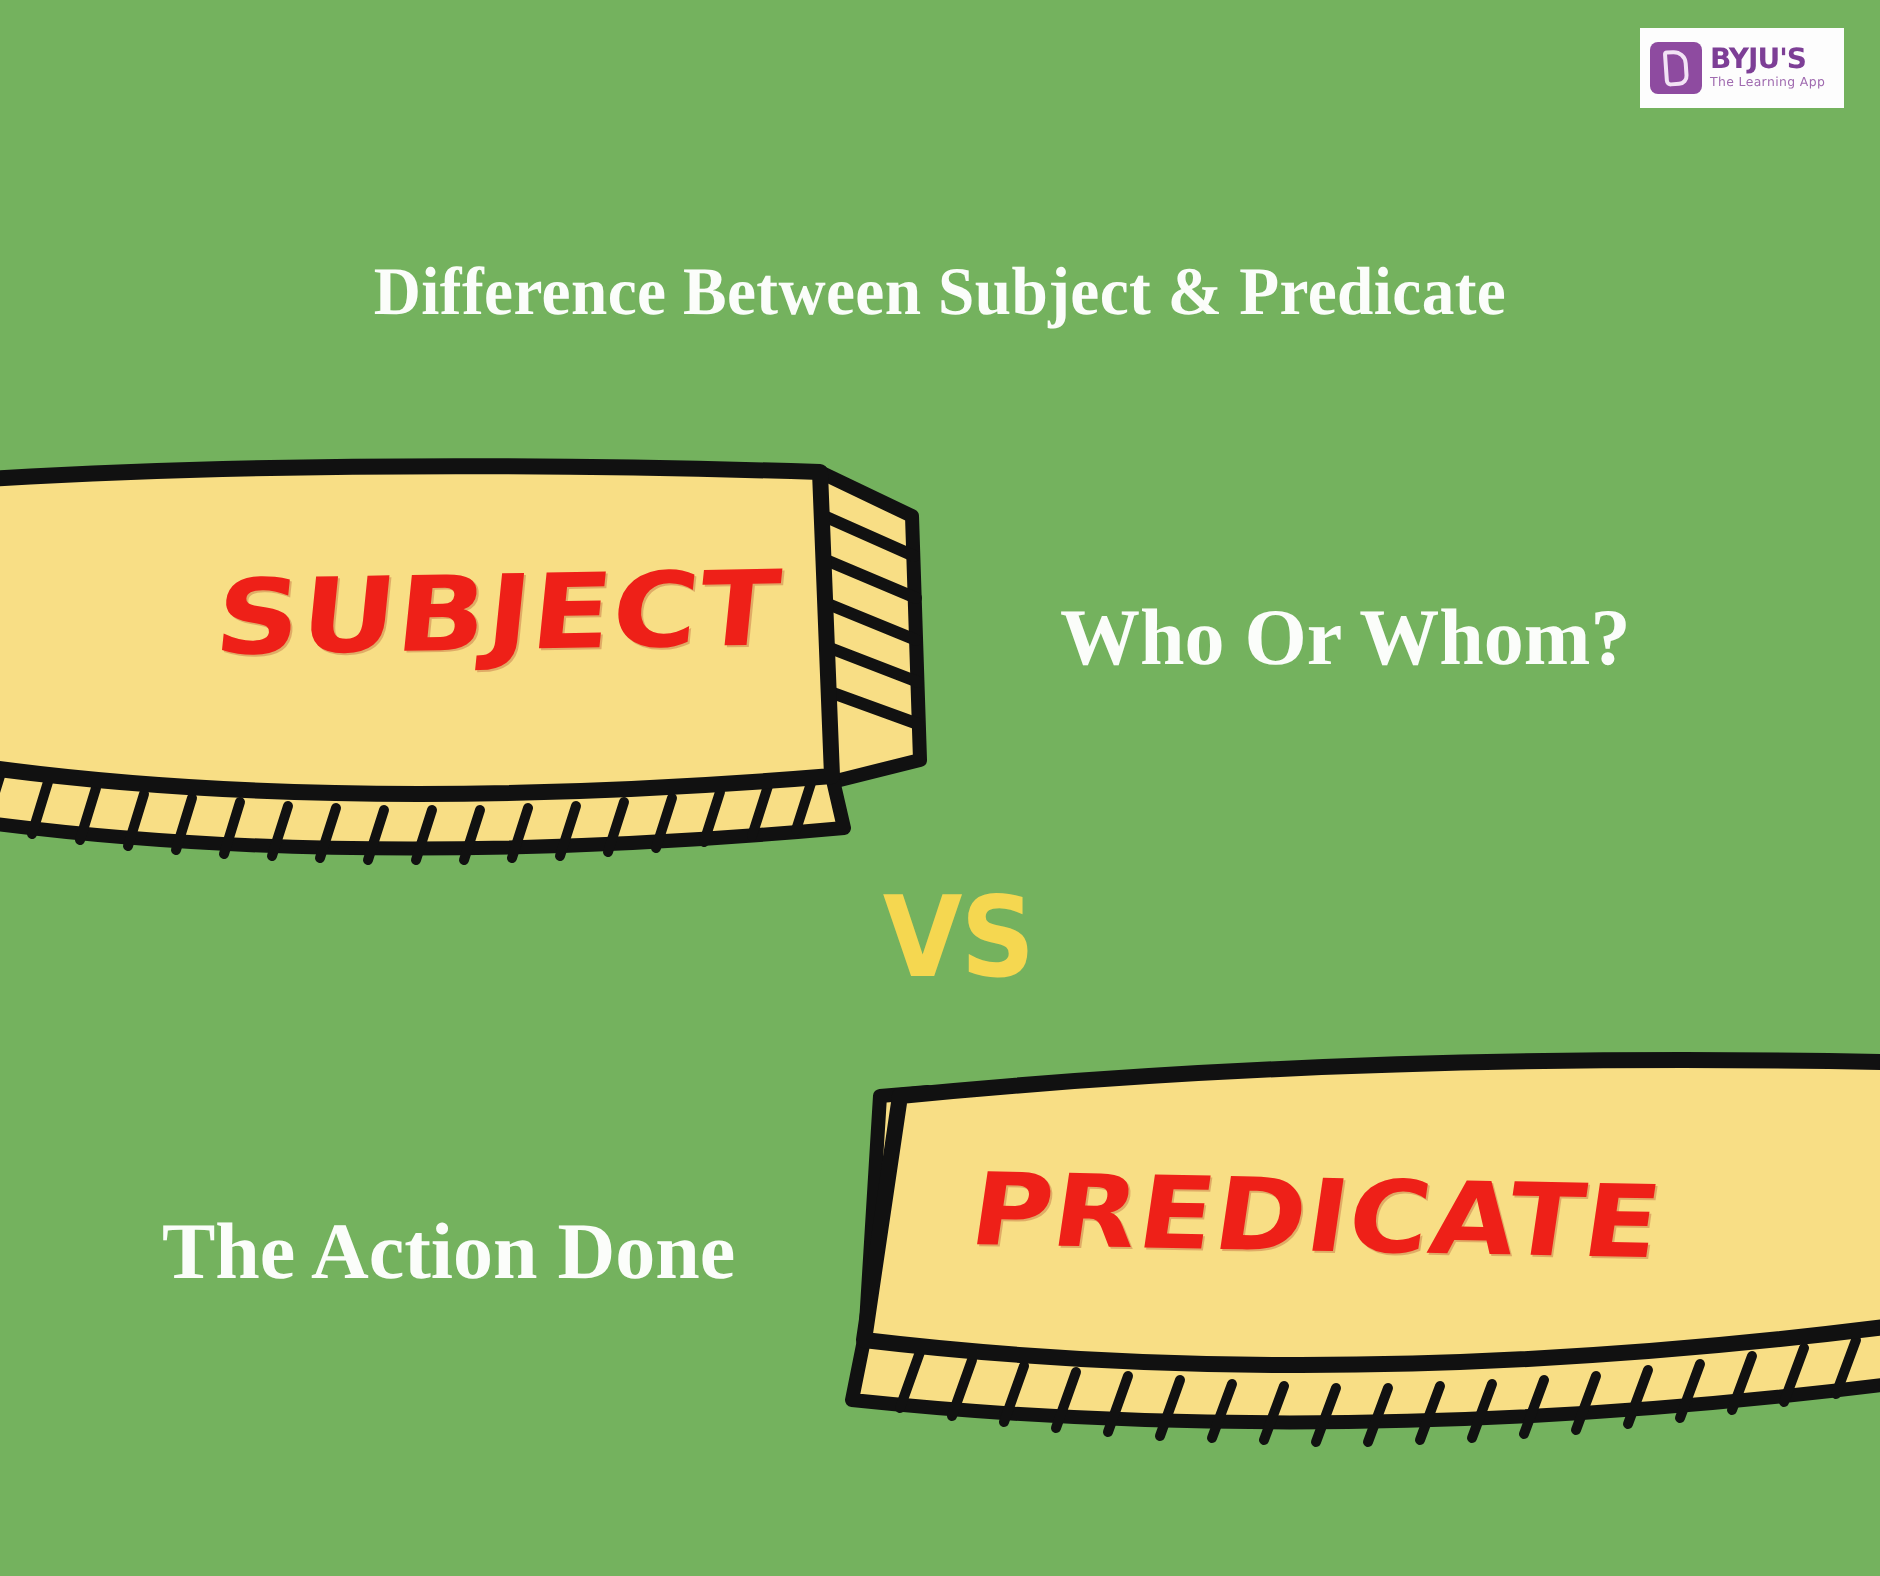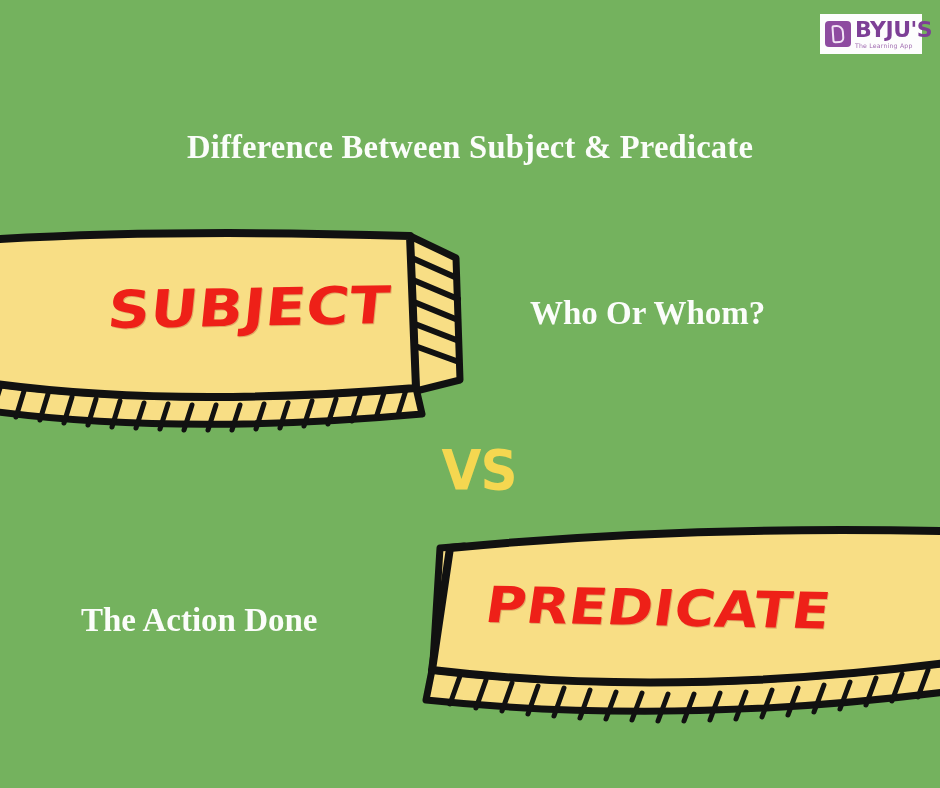--- a/index.html
+++ b/index.html
@@ -56,21 +56,21 @@
   }
   #logo-text {
     display: flex;
     flex-direction: column;
     justify-content: center;
     line-height: 1;
   }
   #logo-word {
     font-family: "DejaVu Sans", sans-serif;
     font-weight: bold;
-    font-size: 22px;
+    font-size: 14px;
     color: #7d3f96;
     letter-spacing: -0.5px;
   }
   #logo-tag {
     font-family: "DejaVu Sans", sans-serif;
     font-size: 6.2px;
     color: #a06bb0;
     letter-spacing: 0.2px;
     margin-top: 2px;
   }
@@ -125,21 +125,21 @@
     transform: skewX(-7deg) scaleX(1.1) rotate(1.2deg);
     transform-origin: left center;
   }
 
   
   .side-text {
     position: absolute;
     color: #fbfdfa;
     font-family: "Liberation Serif", serif;
     font-weight: bold;
-    font-size: 33px;
+    font-size: 40px;
     white-space: nowrap;
   }
   #text-who { top: 295px; left: 530px; }
   #text-action { top: 602px; left: 81px; }
 
   
   #vs {
     position: absolute;
     top: 437px;
     left: 424px;

